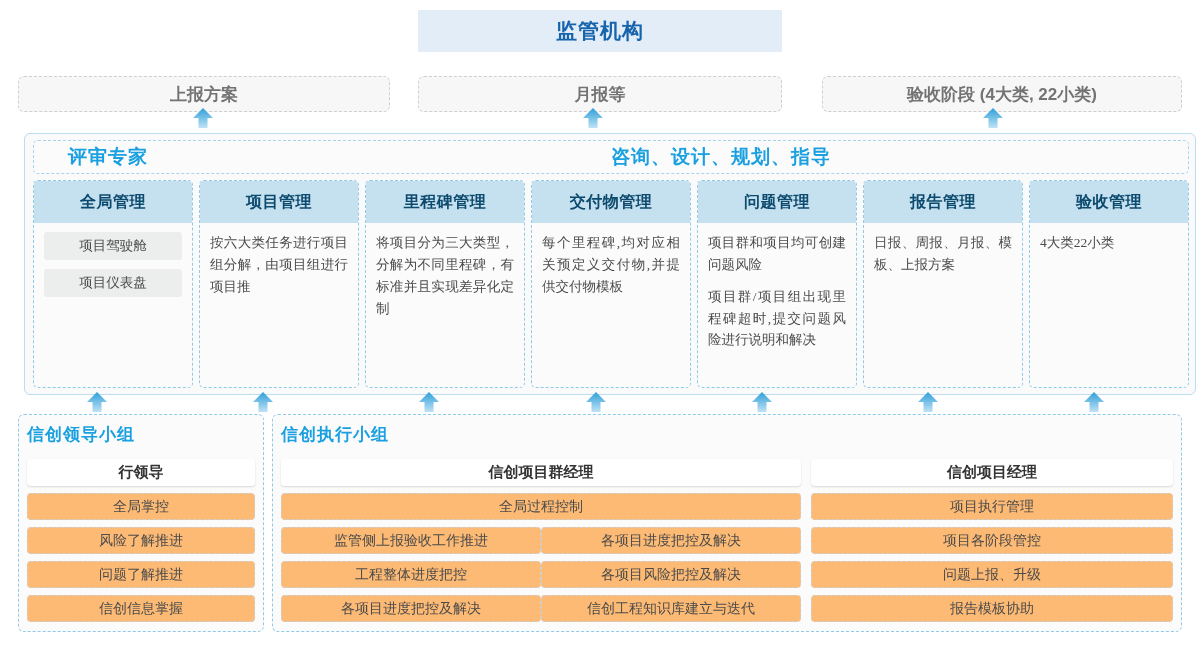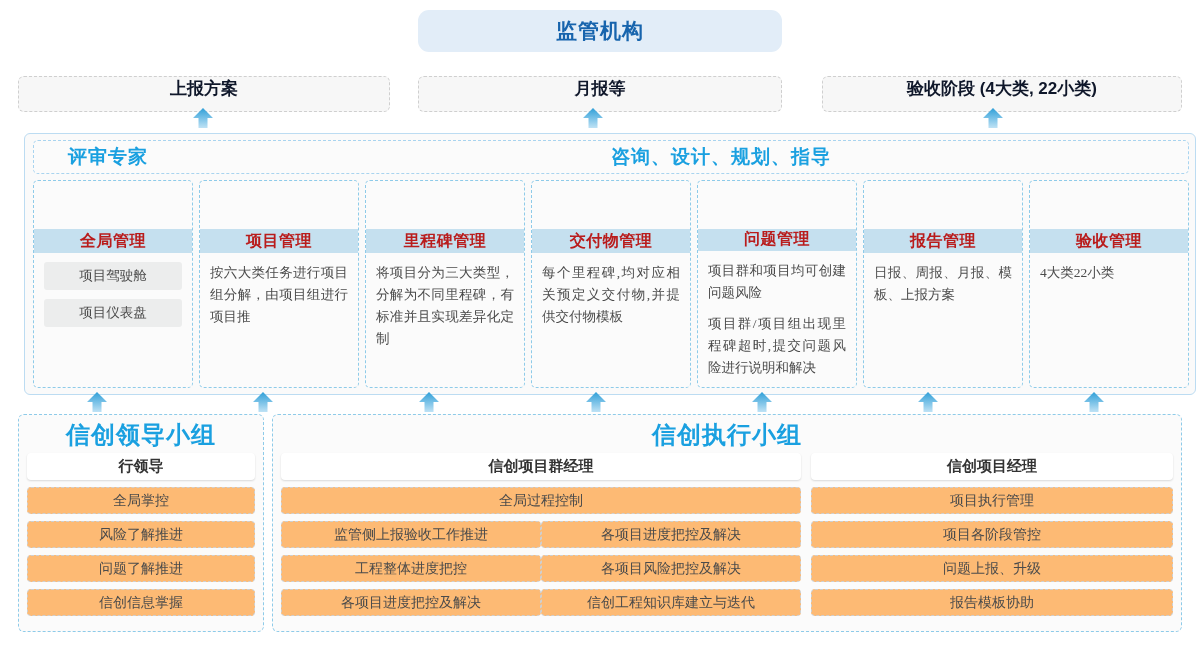--- a/index.html
+++ b/index.html
@@ -9,29 +9,29 @@
     font-family: "Liberation Sans", "DejaVu Sans", sans-serif;
     overflow: hidden;
   }
   #stage { position: relative; width: 1200px; height: 650px; }
 
   
   .dashed-box {
     border: 1px dashed #cfcfcf;
     border-radius: 6px;
     background: #f7f7f7;
-    display: flex; align-items: flex-start; justify-content: center;
-    color: #0f172a;
+    display: flex; align-items: center; justify-content: center;
+    color: #737373;
     font-weight: bold;
   }
 
   
   #regulator {
     position: absolute; left: 418px; top: 10px; width: 364px; height: 42px;
-    background: #e2edf8; border-radius: 11px;
+    background: #e2edf8; border-radius: 0;
     display: flex; align-items: center; justify-content: center;
     color: #1764ad; font-size: 21px; font-weight: bold; letter-spacing: 1px;
   }
 
   
   .report-box { position: absolute; height: 36px; font-size: 17px; }
   #rep0 { left: 18px;  top: 76px; width: 372px; }
   #rep1 { left: 418px; top: 76px; width: 364px; }
   #rep2 { left: 822px; top: 76px; width: 360px; }
 
@@ -61,23 +61,23 @@
     position: absolute; left: 8px; top: 46px; width: 1156px; height: 208px;
     display: flex; gap: 6px;
   }
   .col {
     flex: 1 1 0; min-width: 0;
     border: 1px dashed #8ecbe9; border-radius: 5px;
     background: #fbfbfb; overflow: hidden;
     display: flex; flex-direction: column;
   }
   .col-head {
-    height: 24px; background: #c5e0ef;
-    display: flex; align-items: center; justify-content: center;
-    color: #b91c1c; font-size: 16px; font-weight: bold; letter-spacing: .5px; margin-top: 48px;
+    height: 42px; background: #c5e0ef;
+    display: flex; align-items: center; justify-content: center;
+    color: #0c4a6e; font-size: 16px; font-weight: bold; letter-spacing: .5px;
   }
   .col-body { flex: 1; padding: 9px 10px 8px 10px; }
   .col-body p {
     color: #4b4b4b; font-size: 13.5px; line-height: 1.62;
     text-align: justify; text-align-last: left;
     margin-bottom: 10px; word-break: break-all; font-family: Liberation Serif, serif;
   }
   .col-body p:last-child { margin-bottom: 0; }
   .pill {
     background: #eceded; border-radius: 3px;
@@ -91,23 +91,23 @@
     position: absolute; left: 18px; top: 414px; width: 246px; height: 218px;
     border: 1px dashed #8ecbe9; border-radius: 6px; background: #fbfbfb;
     padding: 6px 8px;
   }
   #bottom-right {
     position: absolute; left: 272px; top: 414px; width: 910px; height: 218px;
     border: 1px dashed #8ecbe9; border-radius: 6px; background: #fbfbfb;
     padding: 6px 8px;
   }
   .group-title {
-    text-align: center; color: #1aa0e0;
-    font-size: 24px; font-weight: bold; letter-spacing: 1px;
-    line-height: 28px; margin-bottom: 4px;
+    color: #1aa0e0;
+    font-size: 17px; font-weight: bold; letter-spacing: 1px;
+    line-height: 28px; margin-bottom: 10px;
   }
   .role-head {
     height: 27px; background: #ffffff;
     border-radius: 4px;
     box-shadow: 0 1px 2px rgba(0,0,0,.14);
     display: flex; align-items: center; justify-content: center;
     color: #333333; font-size: 15px; font-weight: bold;
     margin-bottom: 7px;
   }
   .task {

